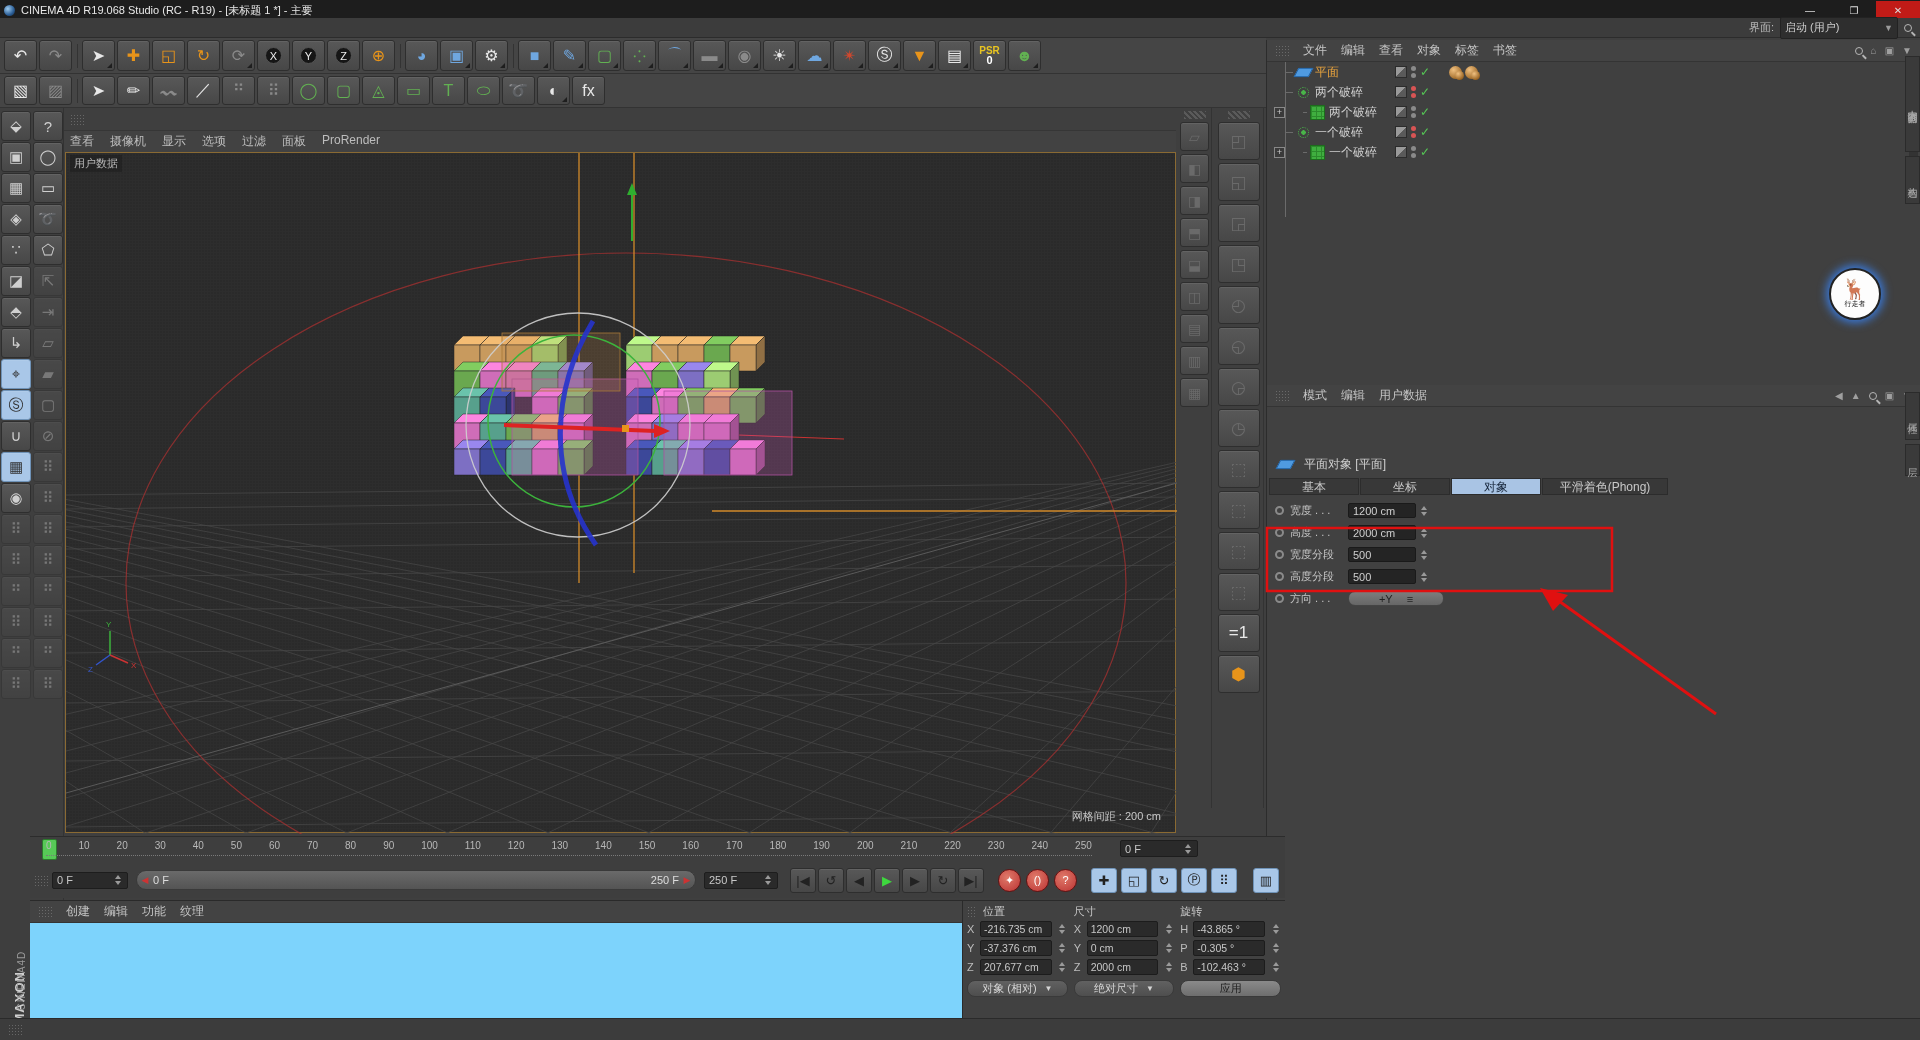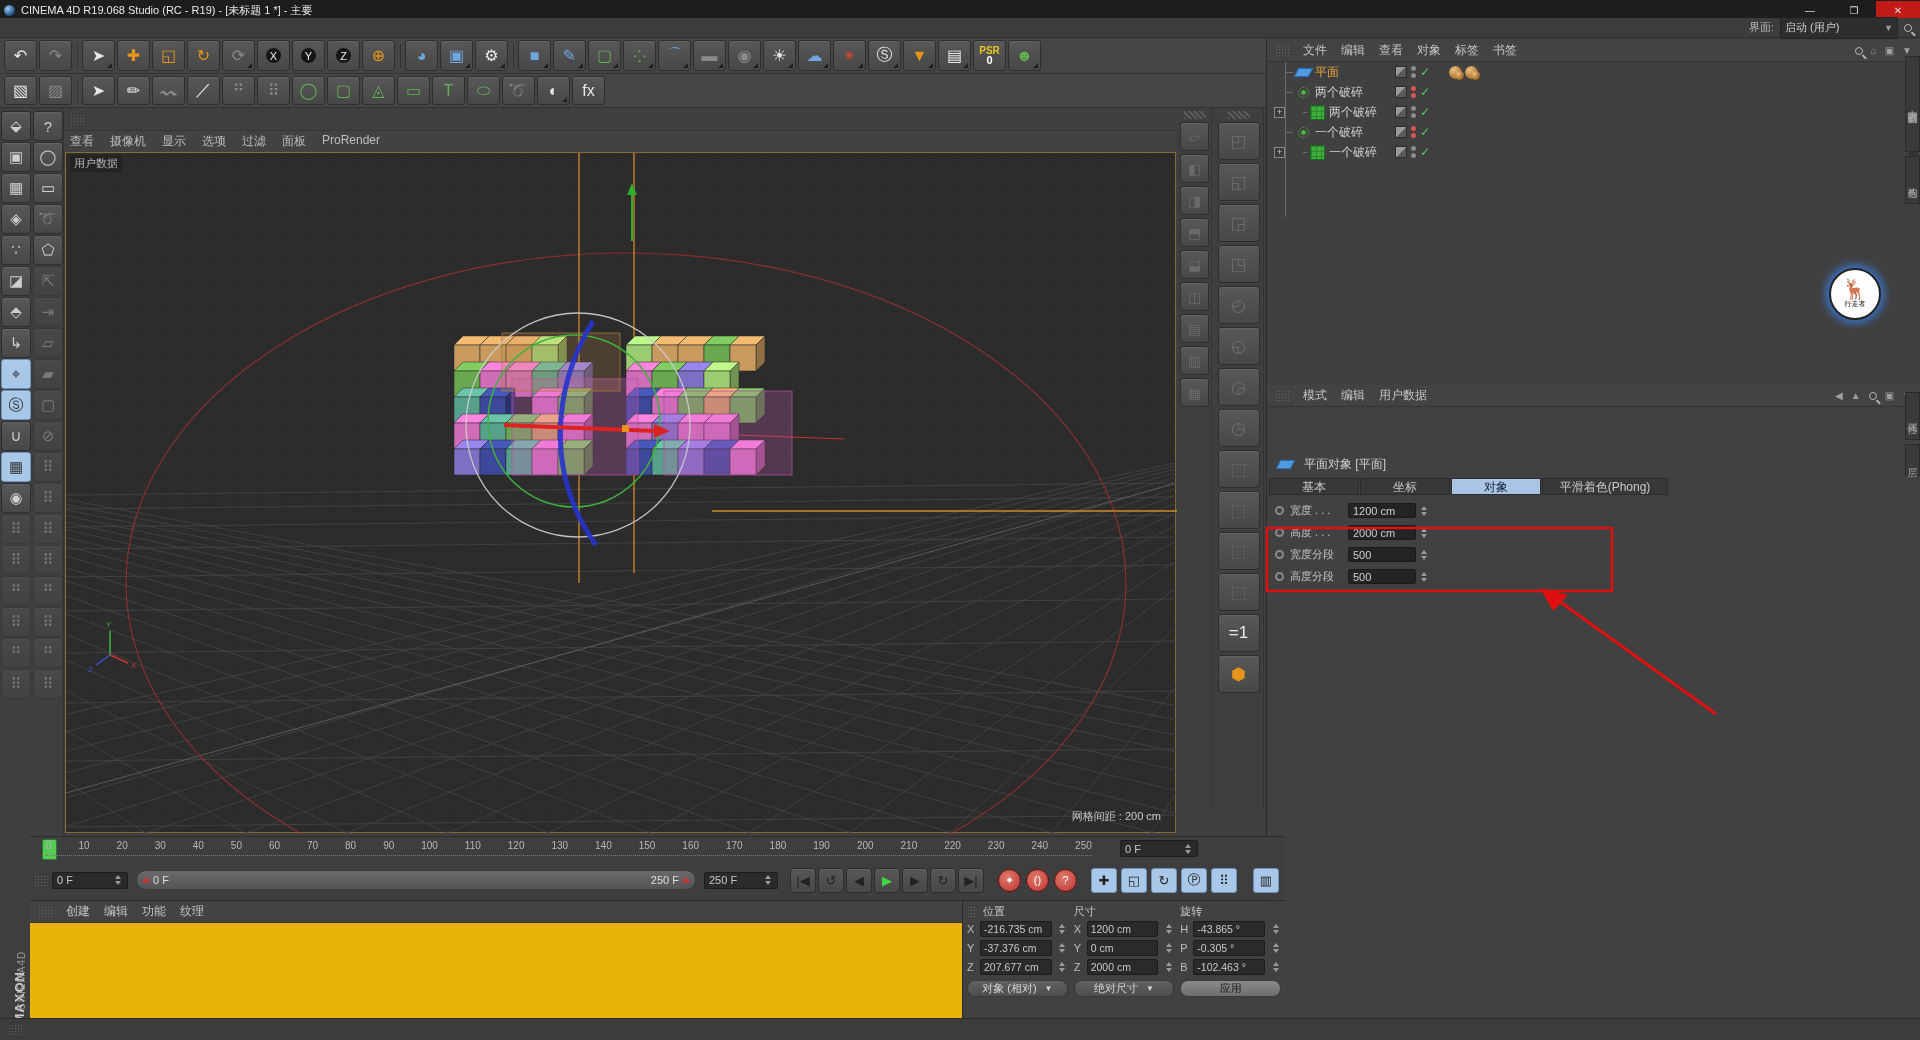--- a/index.html
+++ b/index.html
@@ -128,21 +128,21 @@
   .framefield { position:absolute; width:78px; height:17px; background:#2a2a2a; border:1px solid #1d1d1d; border-radius:2px; color:#c8c8c8; font-size:11px; display:flex; align-items:center; padding:0 4px; }
   #transport { left:30px; top:862px; width:1255px; height:36px; background:#3e3e3e; display:flex; align-items:center; }
   #rangebar { position:relative; width:560px; height:20px; background:linear-gradient(#6a6a6a,#545454); border:1px solid #3a3a3a; border-radius:10px; margin-left:8px; display:flex; align-items:center; color:#ddd; font-size:11px; }
   #rangebar .lcap,#rangebar .rcap { width:16px; text-align:center; color:#c33; font-size:9px; }
   .tpbtn { width:26px; height:25px; display:flex; align-items:center; justify-content:center; color:#222; font-size:13px; margin-left:2px; }
   .tpbtn.green { color:#3ed83e; }
   .tpbtn.redc { width:23px; height:23px; border-radius:50%; background:radial-gradient(circle at 40% 35%,#e07a6a,#b33); border:1px solid #611; color:#fff; font-size:11px; }
   .tpbtn.blu { background:#a9c7e8; border-color:#6f93b8; }
 
   
-  #matman { left:30px; top:900px; width:933px; height:118px; background:#eab308; border-top:1px solid #2a2a2a; border-right:1px solid #2a2a2a;font-family:Liberation Mono, monospace; }
+  #matman { left:30px; top:900px; width:933px; height:118px; background:#7dd3fc; border-top:1px solid #2a2a2a; border-right:1px solid #2a2a2a;font-family:Liberation Mono, monospace; }
   #coords { left:963px; top:900px; width:322px; height:118px; background:#414141; border-top:1px solid #2a2a2a; display:flex; padding:2px 4px; gap:6px; }
   .cgroup { width:102px; }
   .cgroup h5 { font-size:11px; color:#c8c8c8; font-weight:normal; height:16px; display:flex; align-items:center; gap:6px; }
   .crow { display:flex; align-items:center; height:19px; gap:3px; }
   .crow .ax { width:10px; font-size:11px; color:#bdbdbd; }
   .cfield { flex:1; height:16px; background:#2a2a2a; border:1px solid #1c1c1c; border-radius:2px; font-size:10.5px; color:#c8c8c8; display:flex; align-items:center; padding:0 3px; white-space:nowrap; }
   .cfoot { margin-top:4px; height:17px; background:linear-gradient(#616161,#4e4e4e); border:1px solid #3a3a3a; border-radius:8px; color:#d5d5d5; font-size:11px; display:flex; align-items:center; justify-content:center; gap:8px; }
   .cfoot.apply { background:linear-gradient(#8a8a8a,#6e6e6e); color:#1e1e1e; }
   #brand { left:0; top:900px; width:30px; height:118px; background:#3e3e3e; position:absolute; }
   #brand .mx { position:absolute; left:-36px; top:62px; transform:rotate(-90deg); transform-origin:center; width:110px; font-weight:bold; color:#cfcfcf; font-size:13px; letter-spacing:1px; }
@@ -996,20 +996,28 @@
     </div>
     <div class="arow">
       <span class="acirc"></span>
       <span class="albl">高度分段</span>
       <span class="afield">500</span>
       <span class="stepper">
           <i class="up"></i>
           <i class="dn"></i>
         </span>
     </div>
+    <div class="arow">
+      <span class="acirc"></span>
+      <span class="albl"><span>方向</span> <span>. . .</span></span>
+      <span class="addbtn">
+        <span>+Y</span>
+          <span>≡</span>
+      </span>
+    </div>
   </div>
 </div>
 
 <div class="vtab" style="top:56px;height:96px;">内容浏览器</div>
 <div class="vtab" style="top:156px;height:48px;">构造</div>
 <div class="vtab" style="top:392px;height:48px;">属性</div>
 <div class="vtab" style="top:444px;height:32px;">层</div>
 
 <div id="watermark" class="abs">
   <span class="deer">🦌</span>

